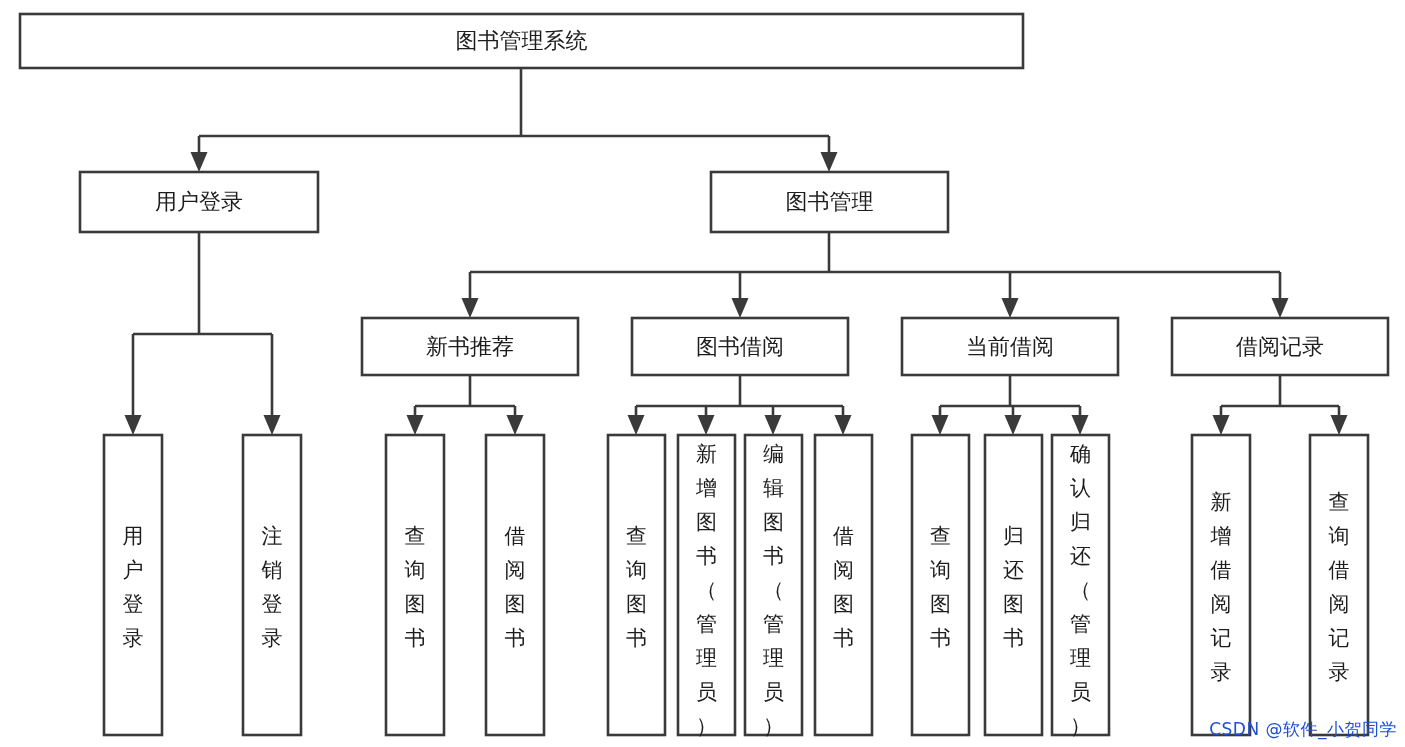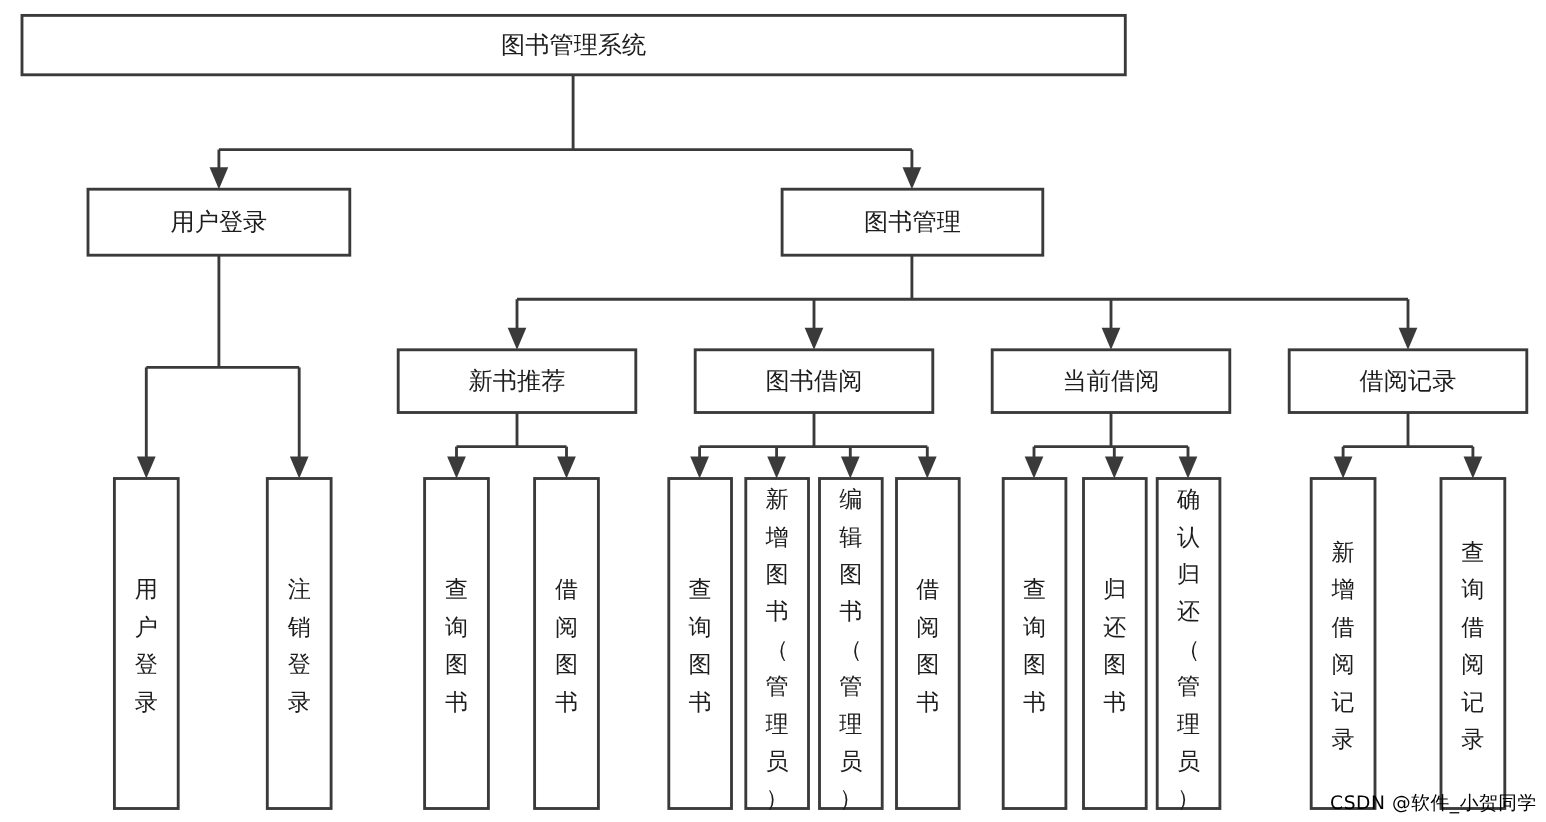--- a/index.html
+++ b/index.html
@@ -46,21 +46,21 @@
   .arrow-head {
     fill: #3a3a3a;
     stroke: none;
   }
   .watermark {
     position: absolute;
     right: 8px;
     bottom: 6px;
     font-family: "DejaVu Sans", "Liberation Sans", sans-serif;
     font-size: 17px;
-    color: #000000;
+    color: #1d4ed8;
     letter-spacing: 0.5px;
     white-space: nowrap;
     pointer-events: none;
   }
 </style>
 </head>
 <body>
 
 <svg id="diagram" viewBox="0 0 1405 747" xmlns="http://www.w3.org/2000/svg">
   <defs></defs>

